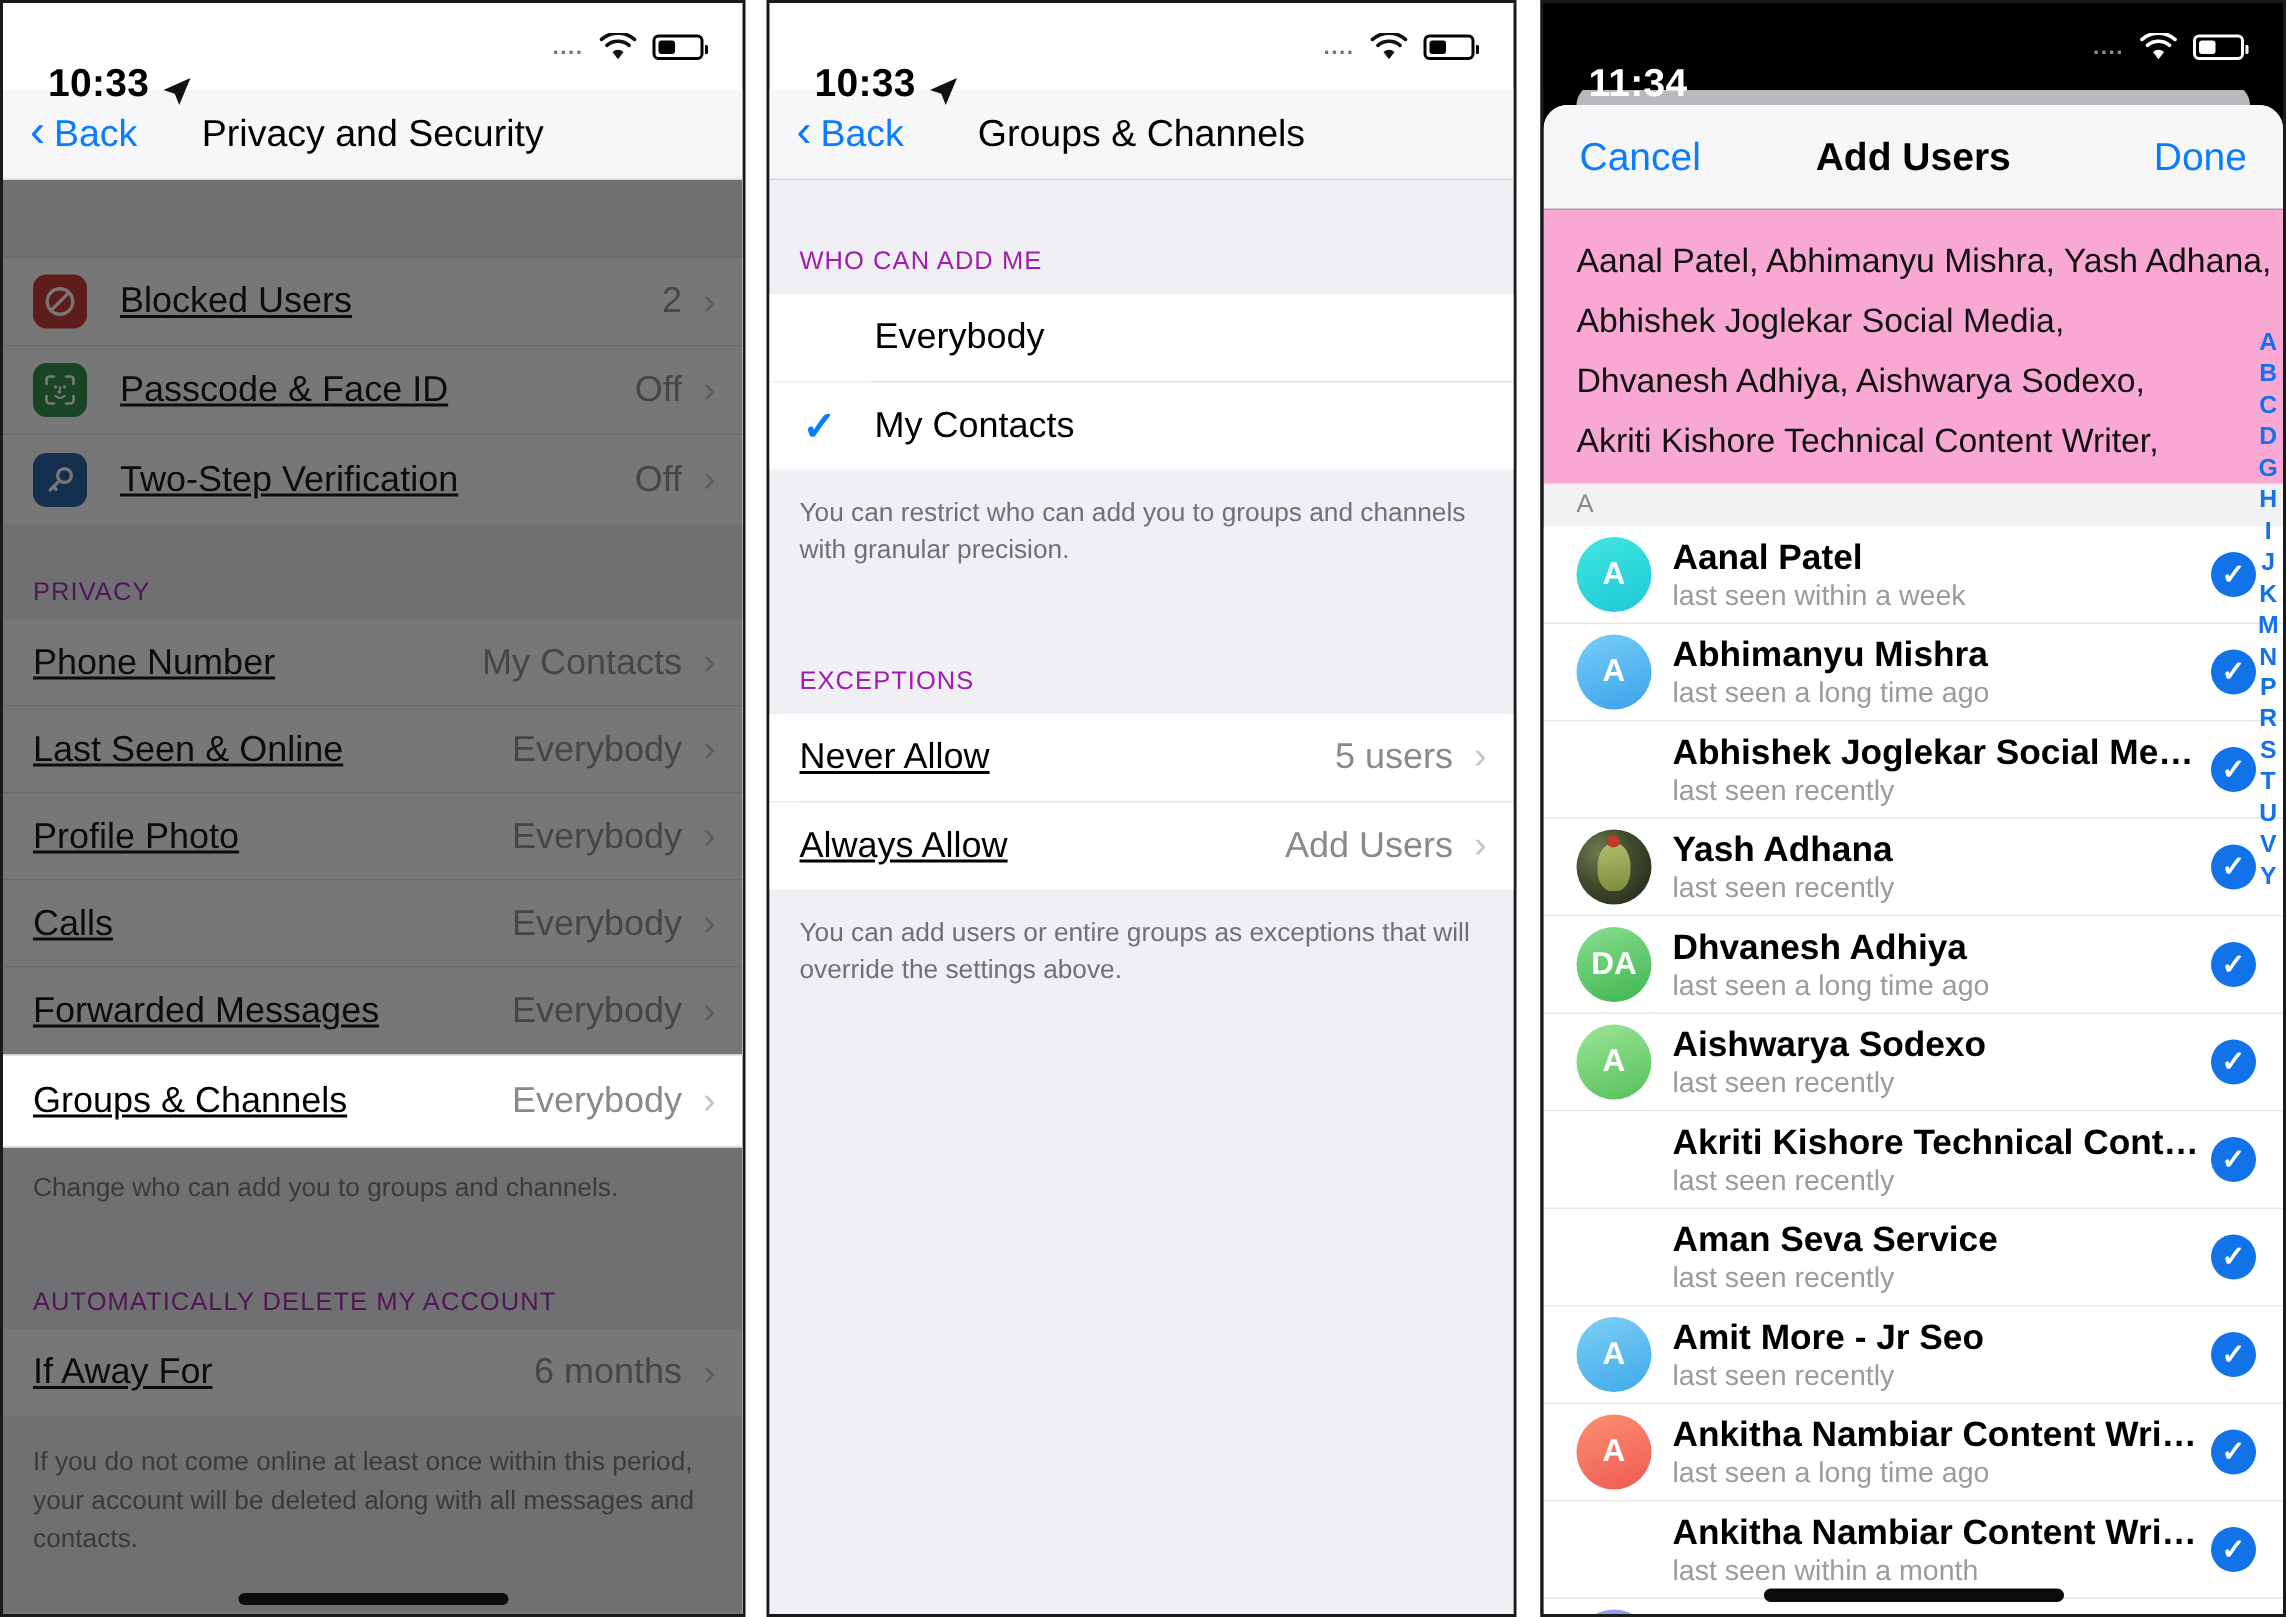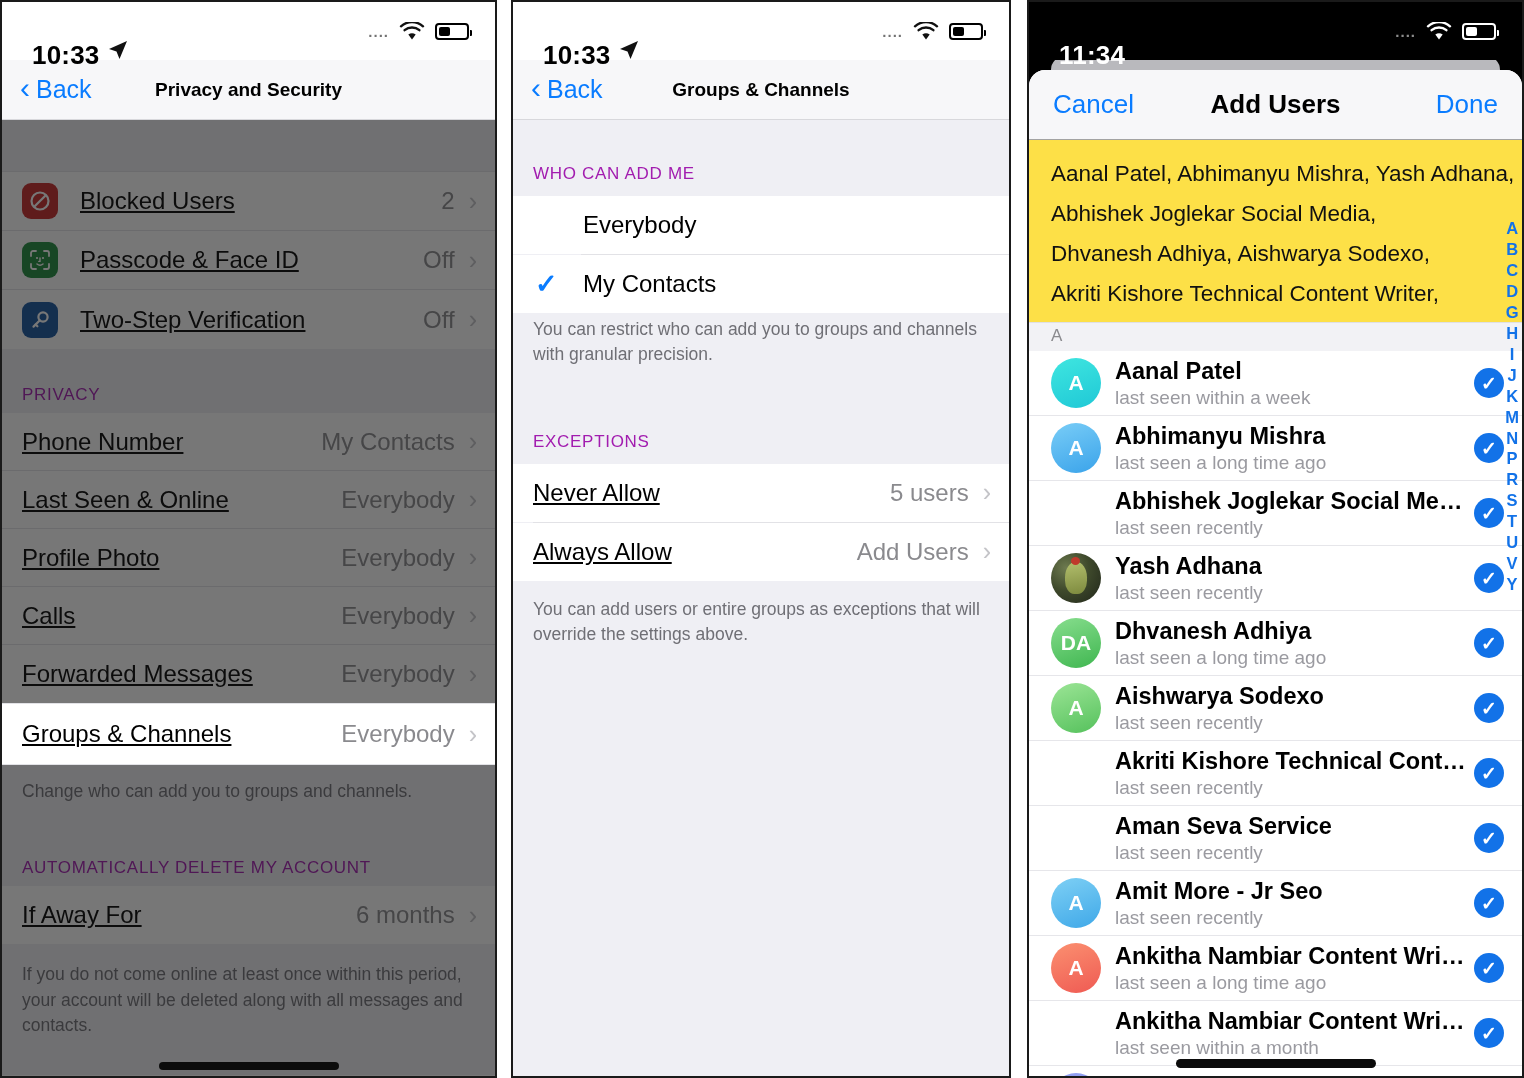--- a/index.html
+++ b/index.html
@@ -36,21 +36,21 @@
   
   .statusbar {
     height: 58px;
     display: flex; align-items: center;
     justify-content: space-between;
     padding: 0 26px 0 30px;
     position: relative; z-index: 5;
   }
   .sb-time {
     font-size: 26px; font-weight: 700; letter-spacing: .2px;
-    display: flex; align-items: flex-start; gap: 8px; margin-top: 48px;
+    display: flex; align-items: flex-end; gap: 8px; margin-top: 48px;
   }
   .loc-arrow { display:inline-block; transform: rotate(0deg); }
   .sb-right { display:flex; align-items:center; gap:10px; }
   .dots { letter-spacing: 1px; font-size: 15px; font-weight: 700; opacity:.55; }
   .batt {
     width: 34px; height: 17px; border-radius: 4px;
     border: 2px solid currentColor; position: relative;
     display:inline-block;
   }
   .batt::after {
@@ -69,21 +69,21 @@
     border-bottom: 1px solid #d8d8dc;
     background: #f7f7f9;
   }
   .nav-back {
     display:flex; align-items:center; gap:6px;
     color:#0a7cff; font-size: 25px; z-index: 2;
   }
   .chev-left { font-size: 30px; font-weight: 500; line-height: 1; margin-top:-3px;}
   .nav-title {
     position:absolute; left:0; right:0; text-align:center;
-    font-size: 19px; font-weight: 700; color:#000;
+    font-size: 25px; font-weight: 400; color:#000;
   }
 
   
   .grp-head {
     padding: 22px 20px 8px 20px;
     font-size: 17px; letter-spacing: .7px; color:#a21caf; text-transform: uppercase;
   }
   .rows { background:#fff; }
   .row {
     display:flex; align-items:center;
@@ -162,21 +162,21 @@
     justify-content:space-between; padding: 0 24px;
     position:relative; background:#f7f7f9;
     border-bottom:1px solid #a3a3a3;
   }
   .sheet-nav .act { color:#0a7cff; font-size: 26px; z-index:2; }
   .sheet-nav .ttl {
     position:absolute; left:0; right:0; text-align:center;
     font-size: 26px; font-weight:700; color:#000;
   }
   .token-area {
-    padding: 14px 22px 8px 22px; background:#fde047;
+    padding: 14px 22px 8px 22px; background:#f9a8d4;
   }
   .token-line {
     font-size: 22.5px; color:#111; line-height: 1.78; white-space:nowrap;
   }
   .sec-letter {
     background:#f2f2f5; padding: 3px 22px 5px 22px;
     font-size: 17px; color:#8a8a8e; border-top:1px solid #e0e0e4;
   }
   .contact-list { background:#fff; position:relative; }
   .c-row {
@@ -410,21 +410,21 @@
           <span class="check-mark"></span>
           <span class="lbl">Everybody</span>
         </div>
         <div class="sub-div"></div>
         <div class="check-row" style="border-bottom:none">
           <span class="check-mark">✓</span>
           <span class="lbl">My Contacts</span>
         </div>
       </div>
 
-      <div class="footnote" style="padding-top:4px">You can restrict who can add you to groups and channels with granular precision.</div>
+      <div class="footnote" style="padding-top:16px">You can restrict who can add you to groups and channels with granular precision.</div>
 
       <div class="grp-head" style="padding-top:58px;padding-bottom:12px">EXCEPTIONS</div>
 
       <div>
         <div class="row" style="border-bottom:none">
           <span class="row-label">Never Allow</span>
           <span class="row-value">5 users</span>
           <span class="chev-r">›</span>
         </div>
         <div class="sub-div" style="margin-left:20px"></div>

